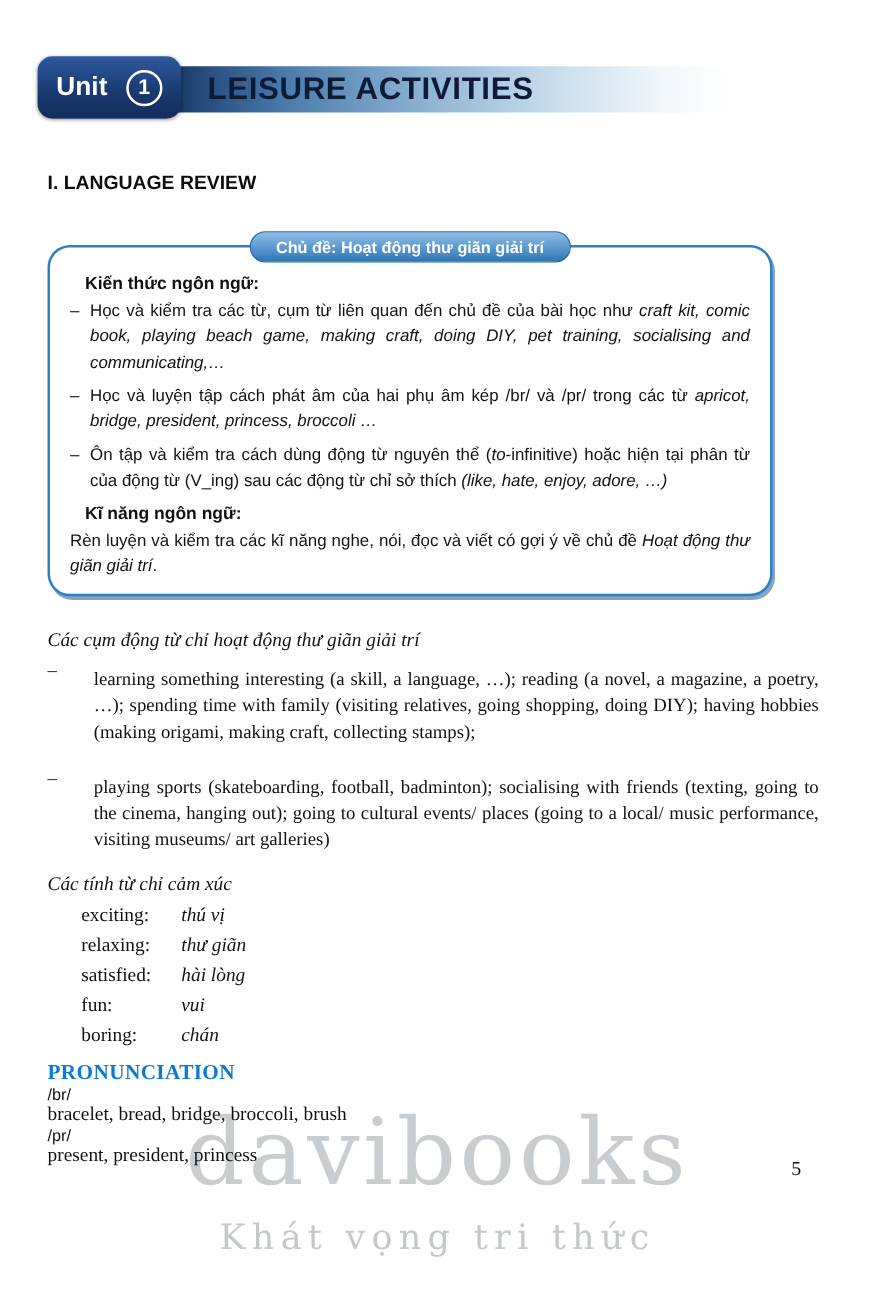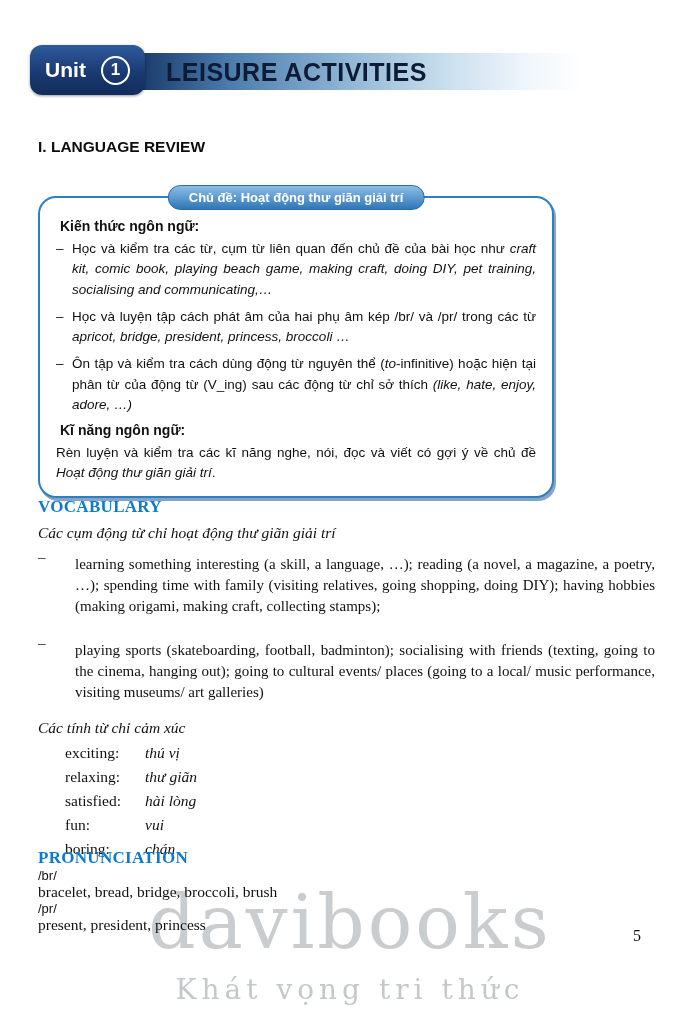--- a/index.html
+++ b/index.html
@@ -42,33 +42,33 @@
     color:#fff;font-family:"Liberation Sans", sans-serif;font-weight:700;font-size:17px;
   }
 
   .section-heading{
     position:absolute;left:38px;top:138px;margin:0;
     font-family:"Liberation Sans", sans-serif;font-weight:700;font-size:15.5px;color:#0d0d0d;
   }
 
   
   .review-box{
-    position:absolute;left:38px;top:196px;width:516px;
+    position:absolute;left:38px;top:196px;width:580px;
     border:2px solid var(--box-border);border-radius:18px;background:#fff;
     padding:20px 16px 12px 16px;
     box-shadow:2px 3px 0 rgba(35,90,150,.55);
     font-family:"Liberation Sans", sans-serif;
   }
   .topic-pill{
     position:absolute;top:-13px;left:50%;transform:translateX(-50%);white-space:nowrap;
     background:linear-gradient(180deg,var(--pill-top),var(--pill-bottom));
     border:1px solid #276ba8;border-radius:14px;padding:4px 20px;
     color:#fff;font-weight:700;font-size:13px;
   }
-  .box-subheading{margin:0 0 5px 4px;font-size:14px;font-weight:700;}
+  .box-subheading{margin:0 0 5px 12px;font-size:14px;font-weight:700;}
   .kbullet{display:flex;margin:0 0 7px 0;}
   .kbullet .dash{flex:none;width:16px;font-size:13.5px;line-height:1.5;}
   .kbullet p{margin:0;flex:1;font-size:13.5px;line-height:1.5;text-align:justify;}
   .skill-text{margin:2px 0 0 0;font-size:13.5px;line-height:1.5;text-align:justify;}
   .it{font-style:italic;}
 
   
   .vocab{position:absolute;left:38px;top:497px;width:624px;z-index:2;}
   .blue-heading{
     margin:0;font-family:"Liberation Serif", serif;font-weight:700;font-size:17px;
@@ -130,21 +130,20 @@
     <div class="kbullet">
       <span class="dash">–</span>
       <p><span>Ôn tập và kiểm tra cách dùng động từ nguyên thể (</span><span class="it">to</span><span>-infinitive) hoặc hiện tại phân từ của động từ (V_ing) sau các động từ chỉ sở thích </span><span class="it">(like, hate, enjoy, adore, …)</span></p>
     </div>
 
     <h3 class="box-subheading">Kĩ năng ngôn ngữ:</h3>
     <p class="skill-text"><span>Rèn luyện và kiểm tra các kĩ năng nghe, nói, đọc và viết có gợi ý về chủ đề </span><span class="it">Hoạt động thư giãn giải trí</span><span>.</span></p>
   </section>
 
   <section class="vocab">
-    <h2 class="blue-heading">VOCABULARY</h2>
     <p class="intro-italic">Các cụm động từ chỉ hoạt động thư giãn giải trí</p>
 
     <div class="vbullet">
       <span class="dash">–</span>
       <p>learning something interesting (a skill, a language, …); reading (a novel, a magazine, a poetry, …); spending time with family (visiting relatives, going shopping, doing DIY); having hobbies (making origami, making craft, collecting stamps);</p>
     </div>
     <div class="vbullet">
       <span class="dash">–</span>
       <p>playing sports (skateboarding, football, badminton); socialising with friends (texting, going to the cinema, hanging out); going to cultural events/ places (going to a local/ music performance, visiting museums/ art galleries)</p>
     </div>

